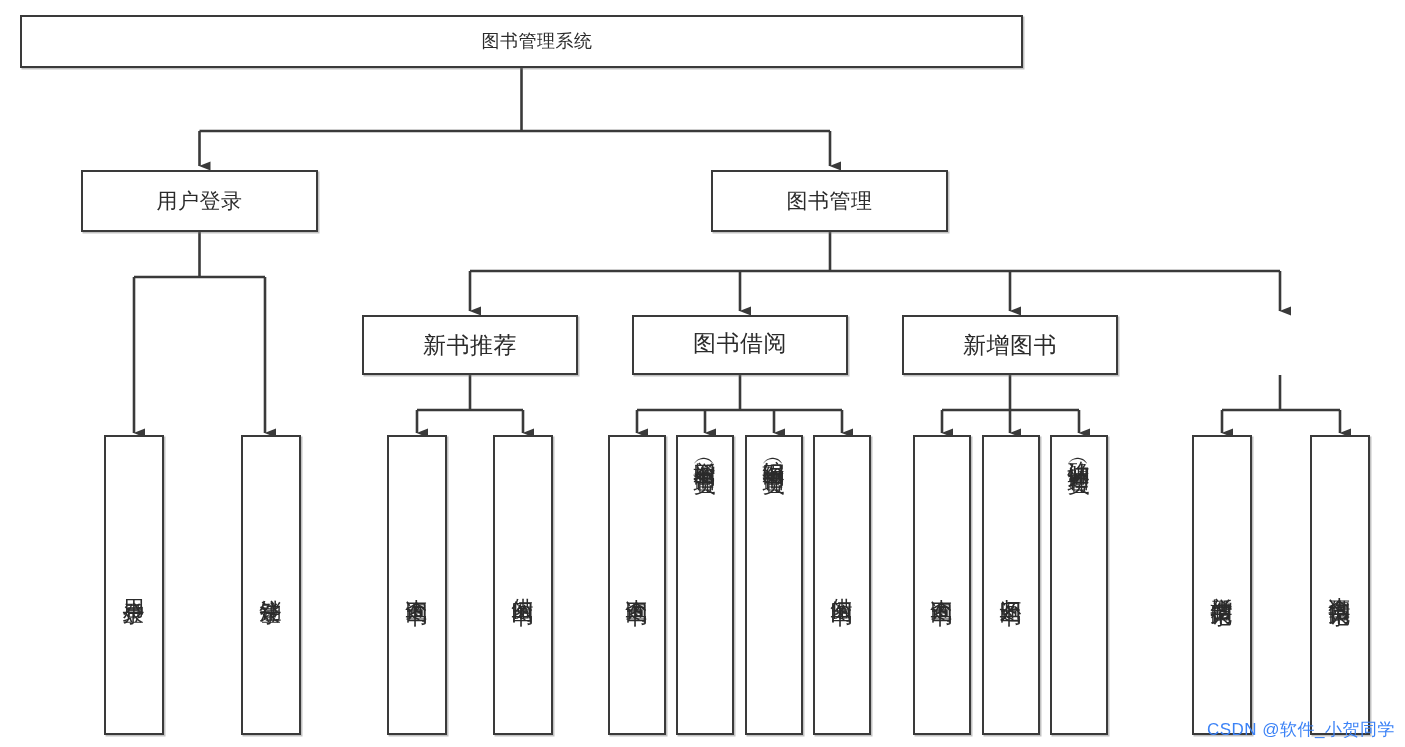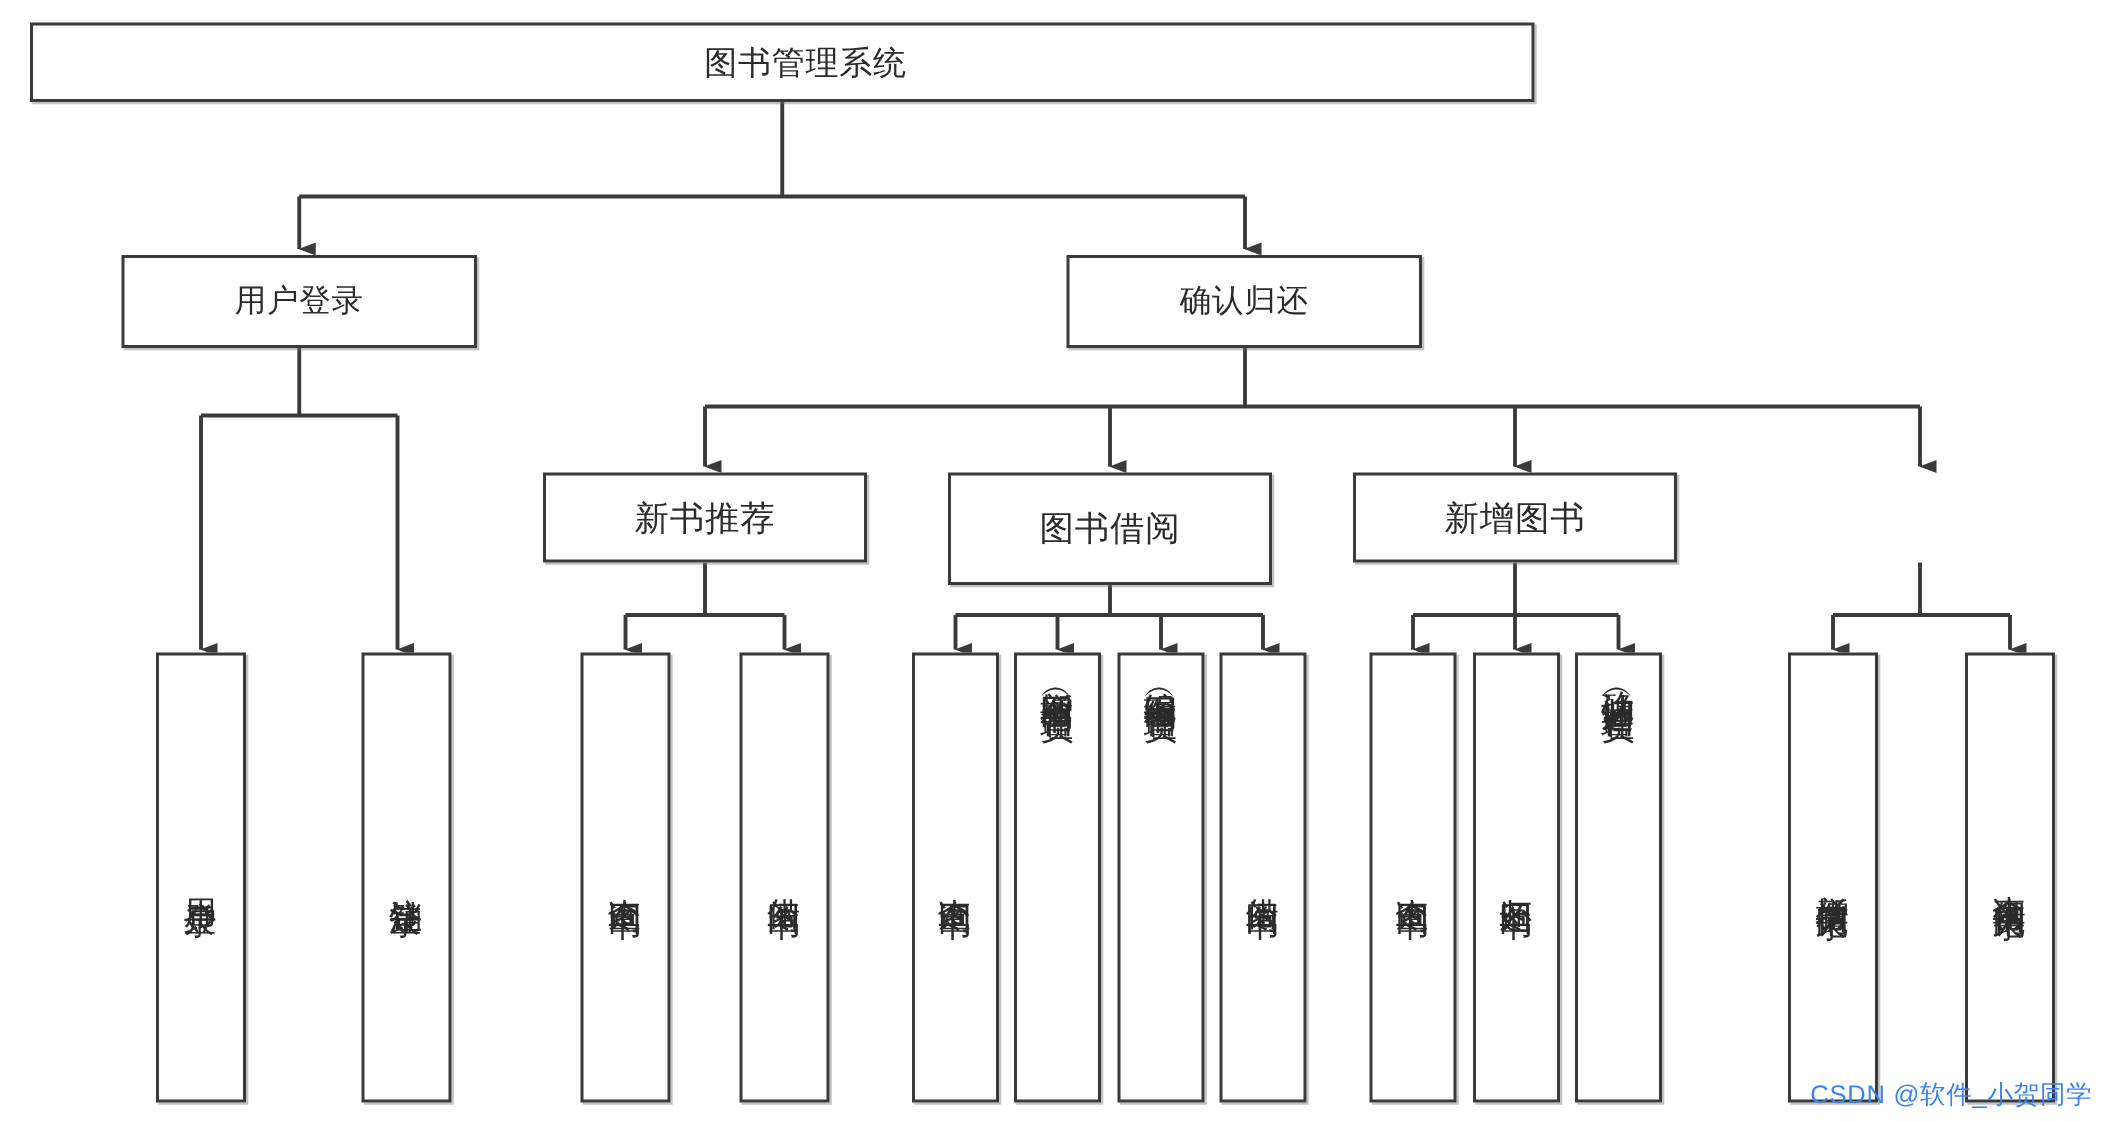--- a/index.html
+++ b/index.html
@@ -38,21 +38,21 @@
     color: #2b2b2b;
     z-index: 2;
   }
   .node-label {
     font-size: 21px;
     line-height: 1.15;
     letter-spacing: 0.5px;
     white-space: nowrap;
     color: #2b2b2b;
   }
-  .node.root .node-label { font-size: 22px; margin-left: 31px; }
+  .node.root .node-label { font-size: 18px; margin-left: 31px; }
   .node.level2 .node-label { font-size: 21px; }
   .node.level3 .node-label { font-size: 23px; }
 
   .node.leaf {
     align-items: flex-start;
     justify-content: center;
     padding-top: 0;
   }
   .node.leaf .node-label {
     writing-mode: vertical-rl;
@@ -143,28 +143,28 @@
 
   <div class="node root" style="left:20px; top:15px; width:1003px; height:53px;">
     <span class="node-label">图书管理系统</span>
   </div>
 
   <div class="node level2" style="left:81px; top:170px; width:237px; height:62px;">
     <span class="node-label">用户登录</span>
   </div>
 
   <div class="node level2" style="left:711px; top:170px; width:237px; height:62px;">
-    <span class="node-label">确认归还</span>
+    <span class="node-label">图书管理</span>
   </div>
 
   <div class="node level3" style="left:362px; top:315px; width:216px; height:60px;">
     <span class="node-label">新书推荐</span>
   </div>
 
-  <div class="node level3" style="left:632px; top:315px; width:216px; height:75px;">
+  <div class="node level3" style="left:632px; top:315px; width:216px; height:60px;font-family:Liberation Mono, monospace;">
     <span class="node-label">图书借阅</span>
   </div>
 
   <div class="node level3" style="left:902px; top:315px; width:216px; height:60px;">
     <span class="node-label">新增图书</span>
   </div>
 
 
   <div class="node leaf vcenter" style="left:104px; top:435px; width:60px; height:300px;">
     <span class="node-label">用户登录</span>

